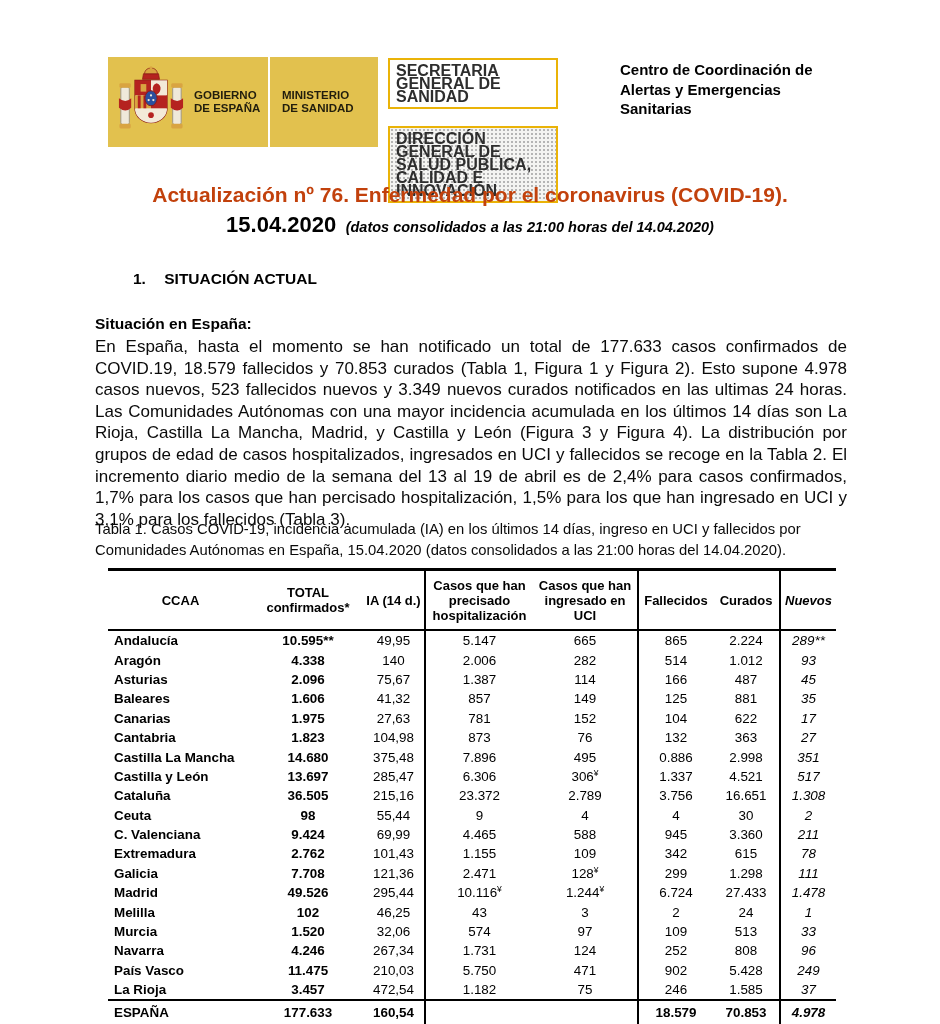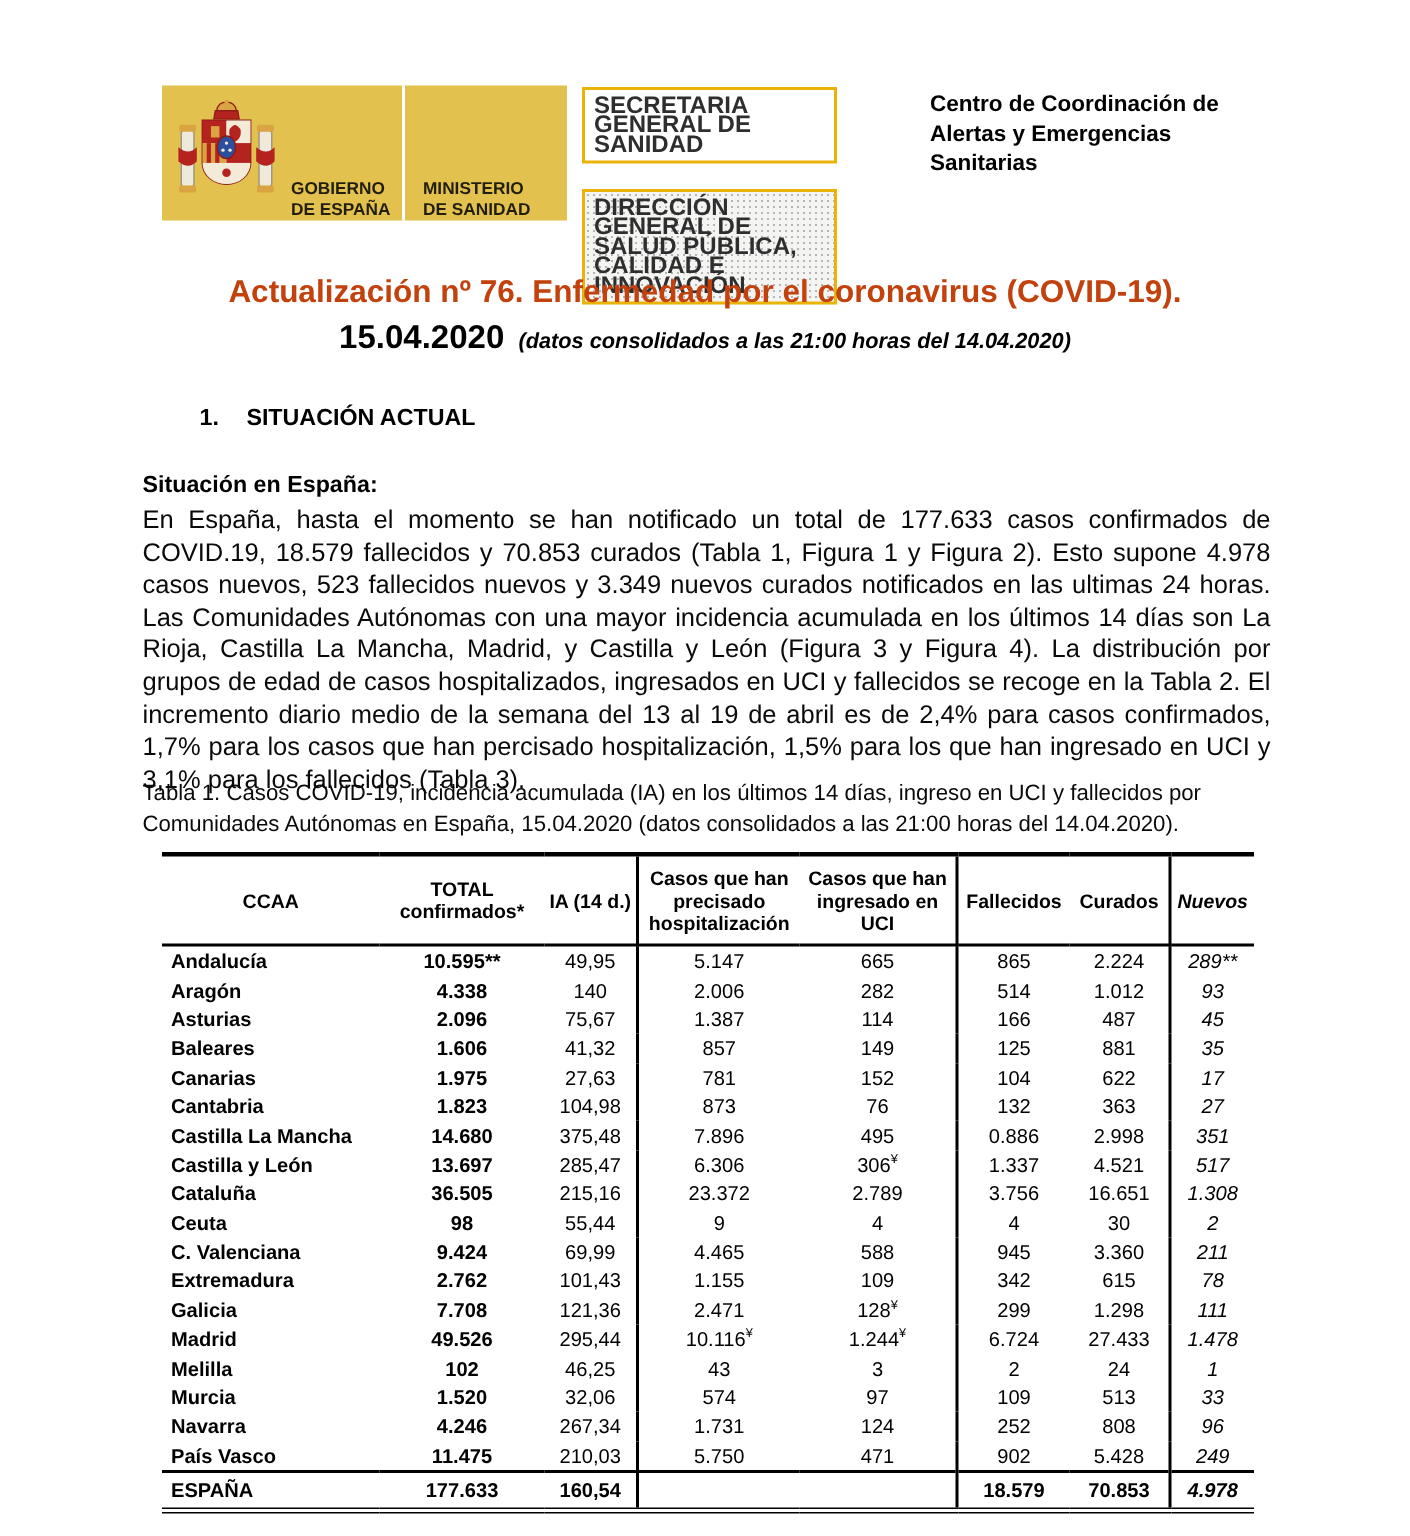--- a/index.html
+++ b/index.html
@@ -1,21 +1,21 @@
 <!DOCTYPE html>
 <html><head>
 <meta charset="utf-8">
 <style>
   html,body{margin:0;padding:0;background:#ffffff;}
   .page{position:relative;width:940px;height:1024px;background:#fff;
         font-family:"Liberation Sans","DejaVu Sans",sans-serif;color:#000;overflow:hidden;}
 
   
   .gov-banner{position:absolute;left:108px;top:57px;width:270px;height:90px;
-              background:#e2c14e;display:flex;align-items:flex-end;}
+              background:#e2c14e;display:flex;align-items:center;}
   .escudo-wrap{width:86px;height:90px;display:flex;align-items:center;justify-content:center;}
   .gov-label,.min-label{font-weight:bold;font-size:11.5px;line-height:13.5px;color:#221e0d;}
   .gov-label{width:70px;}
   .banner-divider{width:2px;height:90px;background:#ffffff;margin:0 0 0 4px;}
   .min-label{margin-left:12px;width:80px;}
 
   .org-boxes{position:absolute;left:388px;top:58px;width:170px;}
   .org-box{border:2px solid #eab308;box-sizing:border-box;padding:4px 6px;
            font-size:16px;line-height:13px;color:#2e2e2e;font-weight:700;background:#fff;}
   .org-box.dotted{margin-top:17px;background-color:#f4f4f2;
@@ -339,20 +339,30 @@
         <tr>
           <td class="ccaa">País Vasco</td>
           <td class="total">11.475</td>
           <td class="ia gdiv">210,03</td>
           <td class="hosp">5.750</td>
           <td class="uci gdiv">471</td>
           <td class="fall">902</td>
           <td class="cur gdiv">5.428</td>
           <td class="nuevos">249</td>
         </tr>
+        <tr>
+          <td class="ccaa">La Rioja</td>
+          <td class="total">3.457</td>
+          <td class="ia gdiv">472,54</td>
+          <td class="hosp">1.182</td>
+          <td class="uci gdiv">75</td>
+          <td class="fall">246</td>
+          <td class="cur gdiv">1.585</td>
+          <td class="nuevos">37</td>
+        </tr>
         <tr class="total-row">
           <td class="ccaa">ESPAÑA</td>
           <td class="total">177.633</td>
           <td class="ia gdiv">160,54</td>
           <td class="hosp"></td>
           <td class="uci gdiv"></td>
           <td class="fall">18.579</td>
           <td class="cur gdiv">70.853</td>
           <td class="nuevos">4.978</td>
         </tr>

